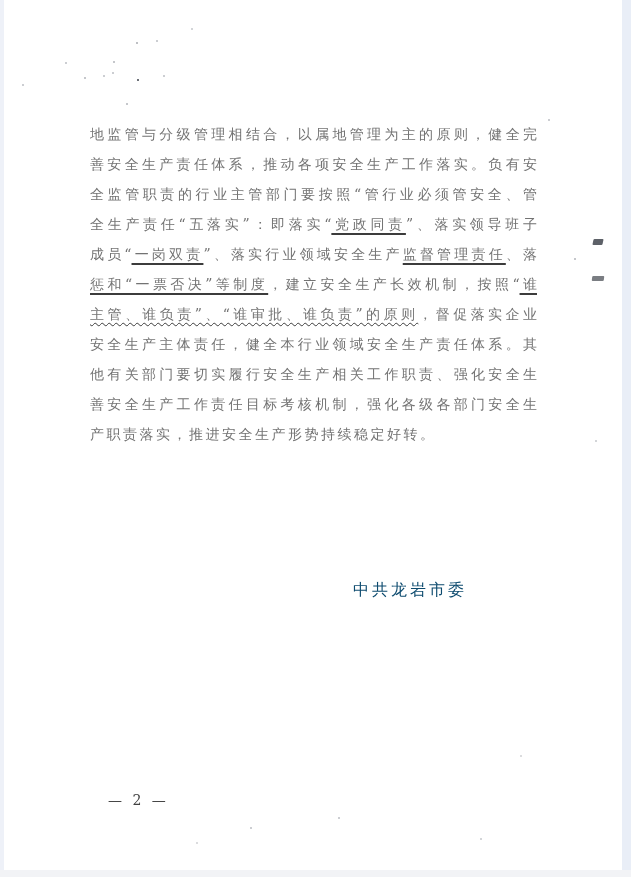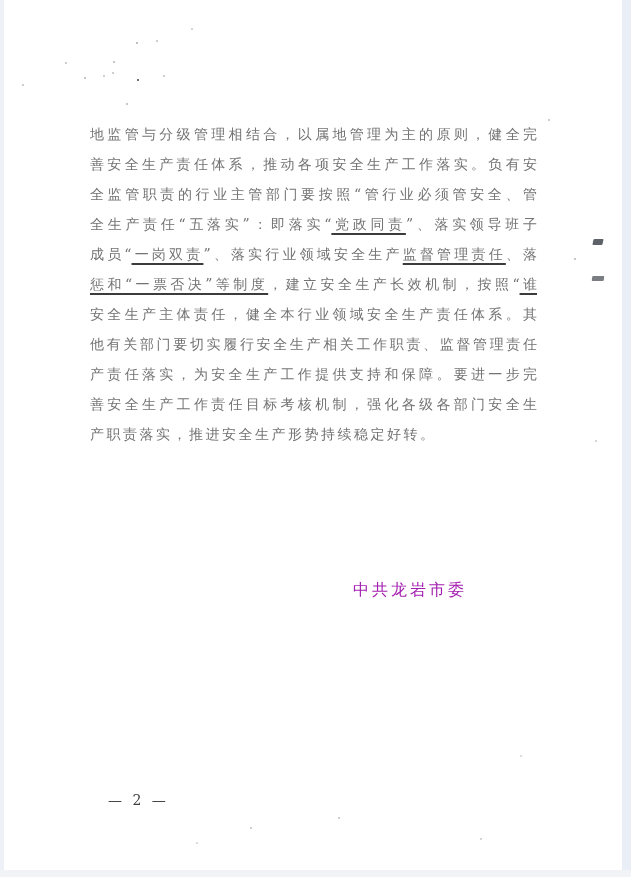--- a/index.html
+++ b/index.html
@@ -53,21 +53,21 @@
   .u-wavy {
     text-decoration: underline wavy;
     text-decoration-thickness: 1px;
     text-underline-offset: 3px;
     text-decoration-color: #3c3c3c;
   }
   .sig-line {
     position: absolute;
     font-size: 16px;
     line-height: 20px;
-    color: #a21caf;
+    color: #0c4a6e;
     white-space: nowrap;
   }
   .sig-party { left: 353px; top: 580px; letter-spacing: 3px; }
   .sig-gov   { left: 348px; top: 610px; letter-spacing: 0.5px; }
   .sig-date  { left: 377px; top: 640px; letter-spacing: 1px; }
   .page-footer {
     position: absolute;
     left: 108px;
     top: 792px;
     font-size: 14px;
@@ -119,23 +119,23 @@
   <div class="smudge smudge-1"></div>
   <div class="smudge smudge-2"></div>
 
   <div class="doc-body">
       <div class="bline"><span>地监管与分级管理相结合，以属地管理为主的原则，健全完</span></div>
       <div class="bline"><span>善安全生产责任体系，推动各项安全生产工作落实。负有安</span></div>
       <div class="bline"><span>全监管职责的行业主管部门要按照“管行业必须管安全、管</span></div>
       <div class="bline"><span>全生产责任“五落实”：即落实“</span><span class="u-straight">党政同责</span><span>”、落实领导班子</span></div>
       <div class="bline"><span>成员“</span><span class="u-straight">一岗双责</span><span>”、落实行业领域安全生产</span><span class="u-straight">监督管理责任</span><span>、落</span></div>
       <div class="bline"><span class="u-straight">惩和“一票否决”等制度</span><span>，建立安全生产长效机制，按照“</span><span class="u-straight">谁</span></div>
+      <div class="bline"><span class="u-wavy">主管、谁负责”、“谁审批、谁负责”的原则</span><span>，督促落实企业</span></div>
       <div class="bline"><span>安全生产主体责任，健全本行业领域安全生产责任体系。其</span></div>
-      <div class="bline"><span>他有关部门要切实履行安全生产相关工作职责、监督管理责任</span></div>
-      <div class="bline"><span>产责任落实，为安全生产工作提供支持和保障。要进一步完</span></div>
+      <div class="bline"><span>他有关部门要切实履行安全生产相关工作职责、强化安全生</span></div>
       <div class="bline"><span>善安全生产工作责任目标考核机制，强化各级各部门安全生</span></div>
       <div class="bline last"><span>产职责落实，推进安全生产形势持续稳定好转。</span></div>
     </div>
 
   <div class="sig-line sig-party">中共龙岩市委</div>
 
   <div class="page-footer">— 2 —</div>
 
 </div>
 

